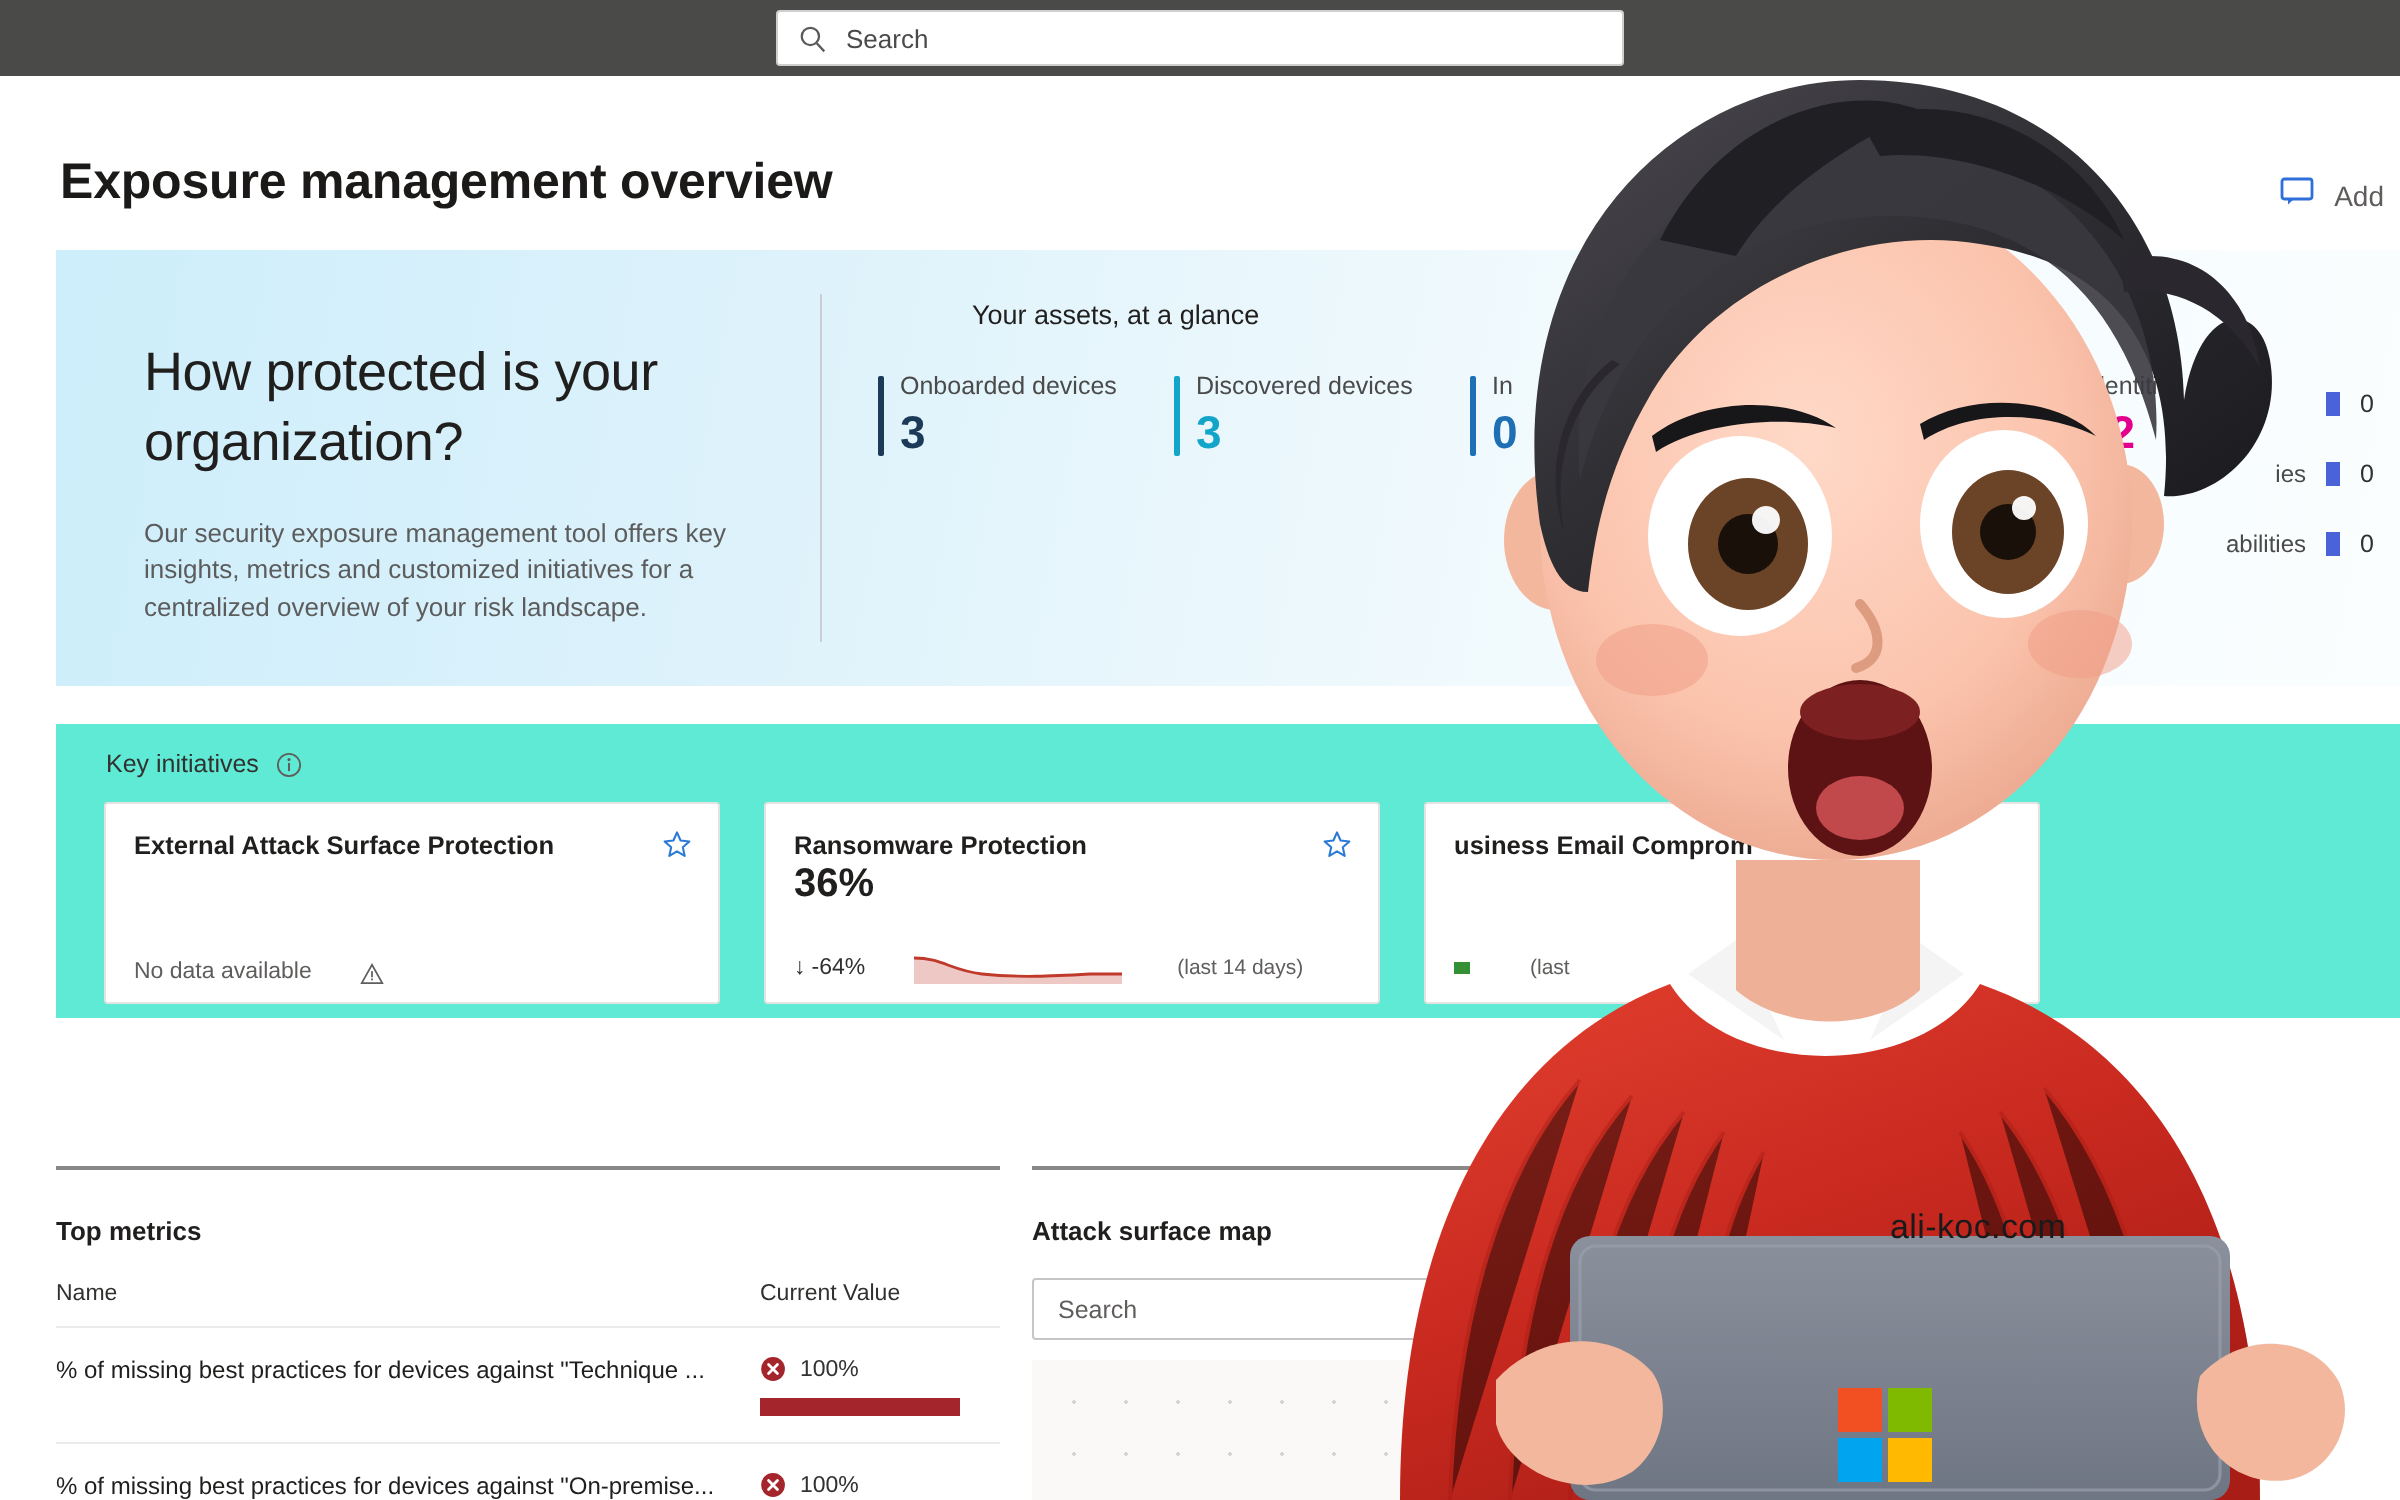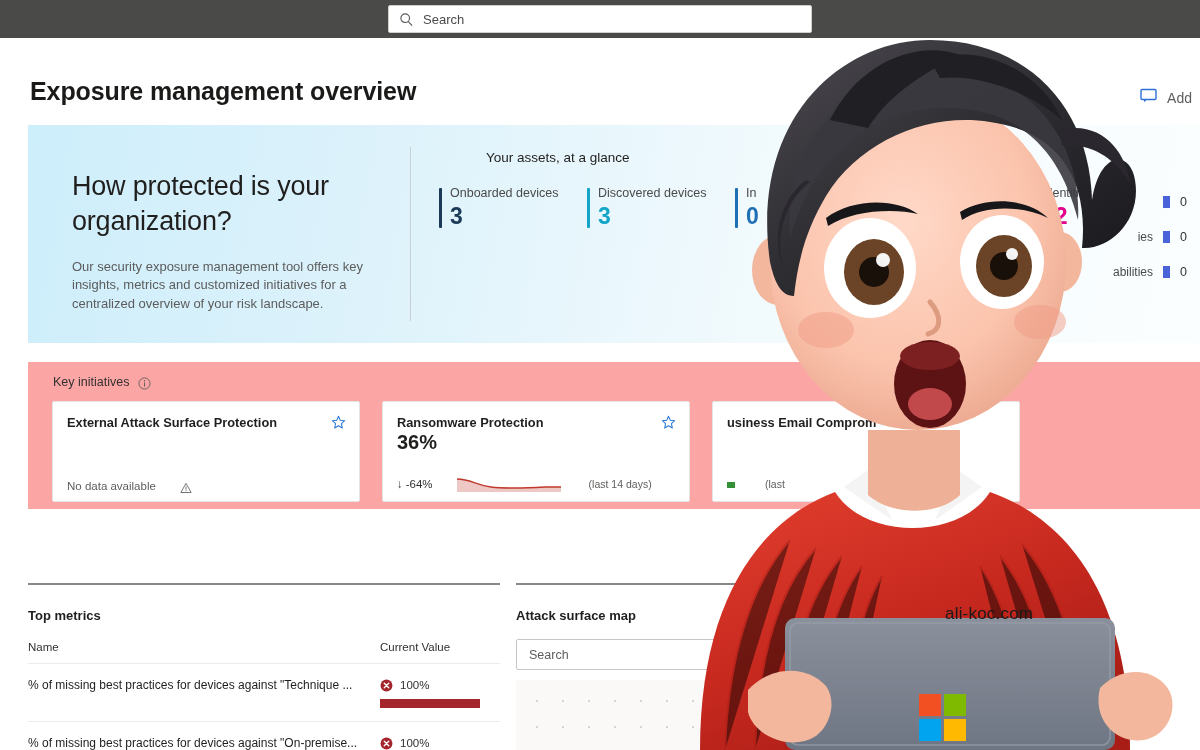--- a/index.html
+++ b/index.html
@@ -67,21 +67,21 @@
     display: flex; flex-direction: column; gap: 21px;
   }
   .mini-row { display: flex; align-items: center; justify-content: flex-end; gap: 10px; font-size: 12px; color: #4a4a4a; }
   .mini-row .sq { width: 7px; height: 12px; background: #4a63d8; flex: 0 0 auto; }
   .mini-row .num { font-size: 12.5px; color: #323130; width: 14px; }
   .mini-row .mlbl { text-align: right; }
 
   
   .initiatives {
     position: absolute; left: 28px; top: 362px; width: 1172px; height: 147px;
-    background: #fca5a5;
+    background: #5eead4;
   }
   .init-head { display: flex; align-items: center; gap: 9px; padding: 13px 0 0 25px; }
   .init-head .t { font-size: 12.5px; color: #323130; font-weight: normal; }
   .info-i { width: 13px; height: 13px; }
   .init-cards { display: flex; gap: 22px; padding: 12px 0 0 24px; }
   .init-card {
     width: 308px; height: 101px; background: #fff; border: 1px solid #e6e4e2; border-radius: 2px;
     padding: 13px 14px 10px 14px; position: relative; flex: 0 0 auto;
   }
   .init-card .name { font-size: 12.8px; font-weight: bold; color: #201f1e; max-width: 245px; }

